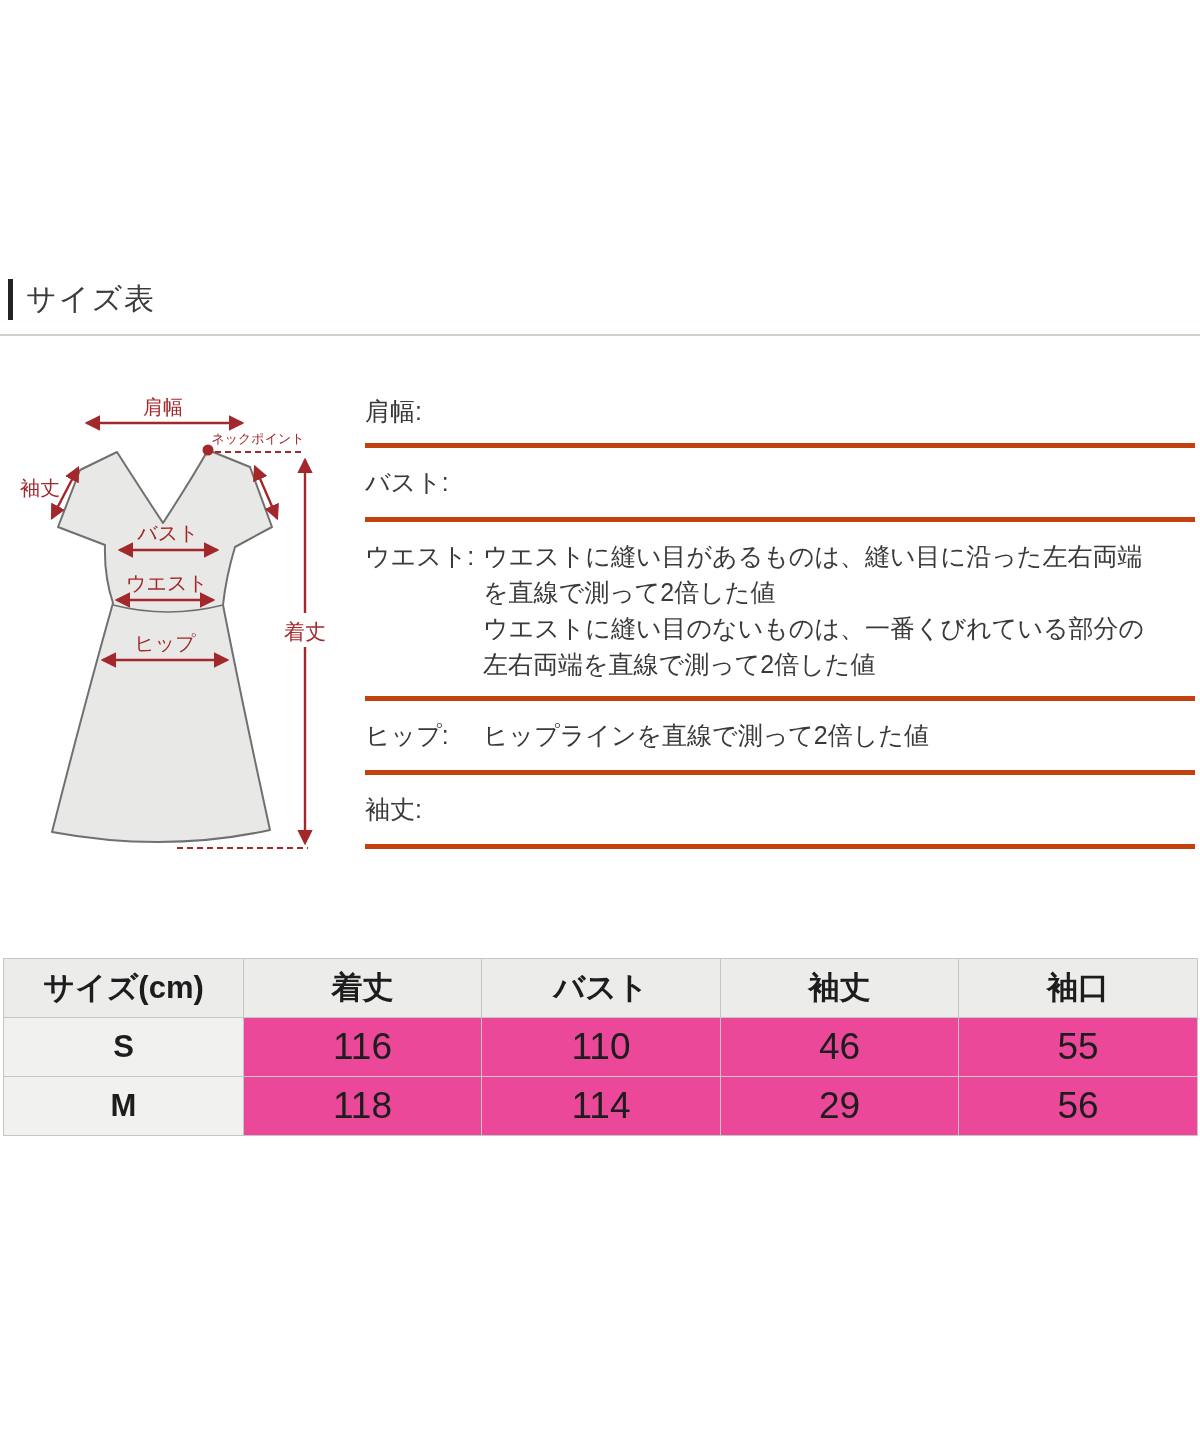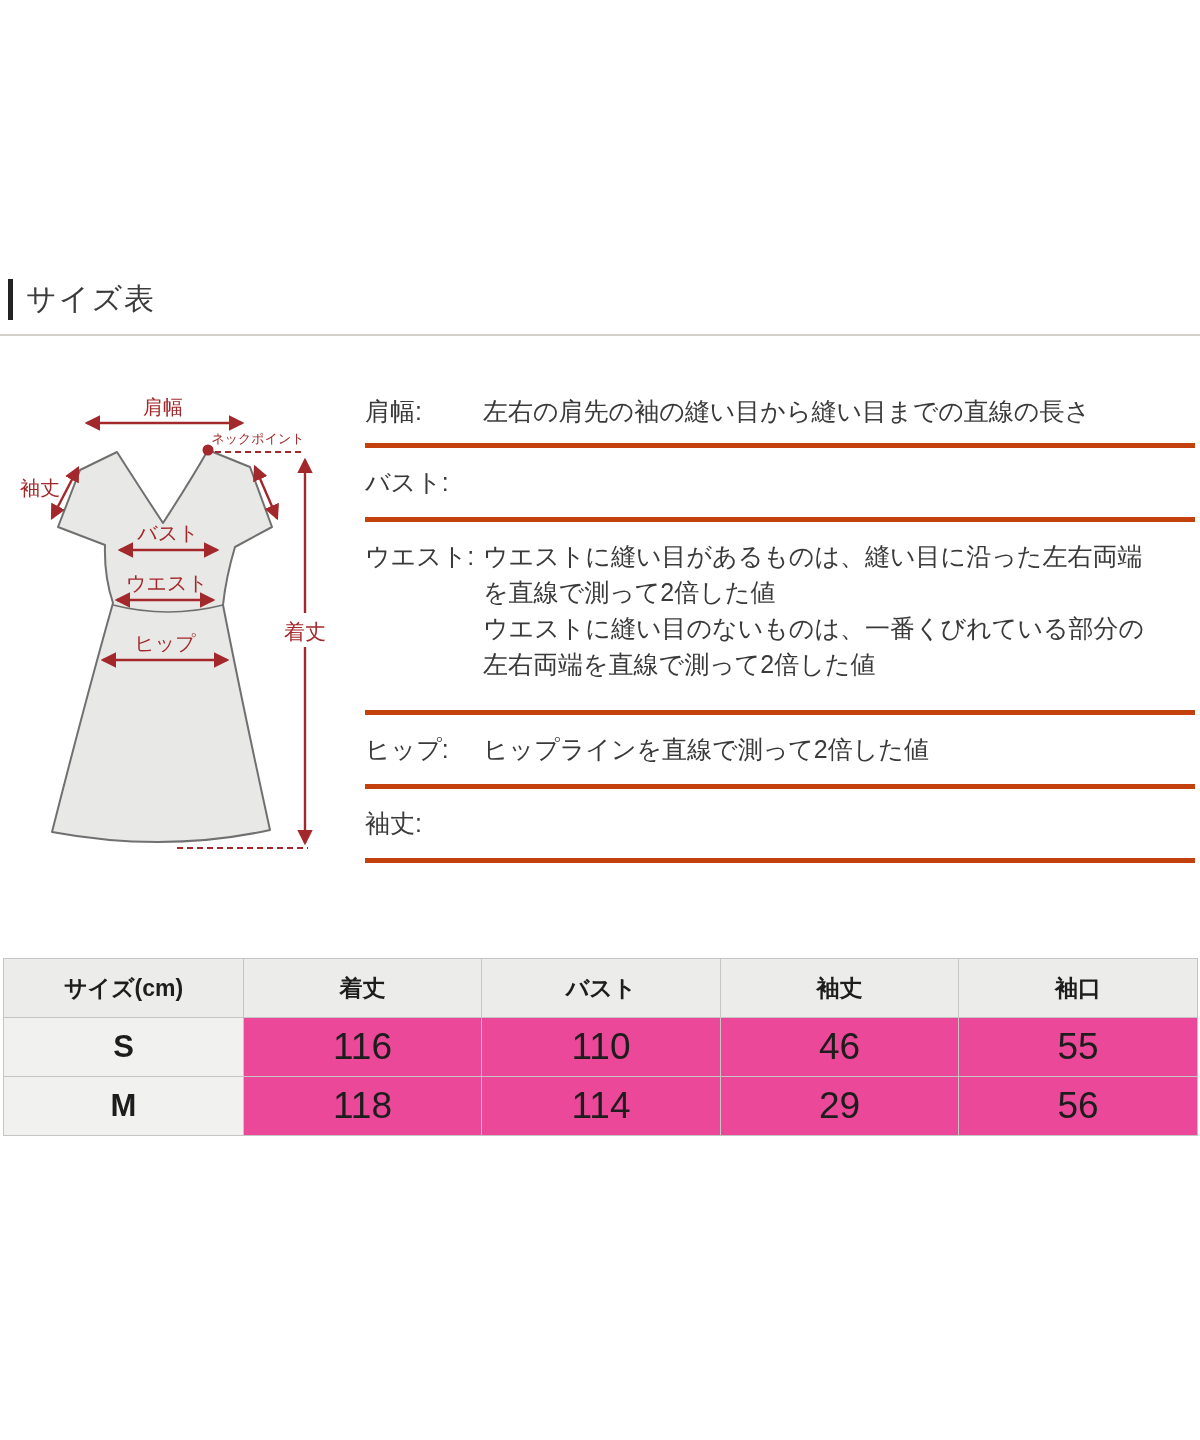--- a/index.html
+++ b/index.html
@@ -24,30 +24,30 @@
   .ann-text   { fill:#a3282b; font-size:20px; font-family:"Liberation Sans","DejaVu Sans",sans-serif; }
   .ann-text-sm{ font-size:13px; }
   .ann-text-lg{ font-size:21px; }
   .neck-dot   { fill:#a3282b; }
   .label-bg   { fill:#ffffff; }
 
   
   .definitions { position:absolute; top:390px; left:365px; width:830px; font-size:25px; color:#3a3a3a; }
   .def-row { display:flex; border-bottom:5px solid #c2410c; line-height:36px; padding:16px 0 17px 0; }
   .def-row.first { padding-top:3px; padding-bottom:14px; }
-  .def-row.waist { padding-bottom:28px; }
+  .def-row.waist { padding-bottom:14px; }
   .def-label { flex:0 0 118px; }
   .def-desc  { flex:1; white-space:pre-line; }
   .red-dot-char { color:#a3282b; }
 
   
   .size-table { position:absolute; top:958px; left:3px; width:1194px;
     border-collapse:collapse; table-layout:fixed; text-align:center; color:#1d1d1d; }
   .size-table th, .size-table td { border:1px solid #c5c5c5; height:58px; padding:0; vertical-align:middle; }
-  .size-table th { background:#ececeb; font-size:23px; font-weight:bold; }
+  .size-table th { background:#ececeb; font-size:31px; font-weight:bold; }
   .size-table td { background:#ec4899; font-size:37px; font-weight:normal; }
   .size-table td.size-col { background:#f1f1f0; font-size:31px; font-weight:bold; }
 </style>
 </head>
 <body>
 
 <div class="page">
 
   <div class="title-block">
     <div class="title-accent"></div>
@@ -90,21 +90,20 @@
     <line class="ann-line" x1="290" y1="70" x2="290" y2="453" marker-start="url(#ah)" marker-end="url(#ah)"></line>
     <rect class="label-bg" x="265" y="223" width="50" height="34"></rect>
     <text class="ann-text ann-text-lg" x="290" y="249" text-anchor="middle">着丈</text>
     <line class="ann-dash" x1="162" y1="458" x2="293" y2="458"></line>
   </svg>
 
   <div class="definitions">
 
     <div class="def-row first">
       <div class="def-label">肩幅:</div>
-      <div class="def-desc">左右の肩先の袖の縫い目から縫い目までの直線の長さ</div>
     </div>
 
     <div class="def-row">
       <div class="def-label">バスト:</div>
     </div>
 
     <div class="def-row waist">
       <div class="def-label">ウエスト:</div>
       <div class="def-desc">ウエストに縫い目があるものは、縫い目に沿った左右両端
 を直線で測って2倍した値

